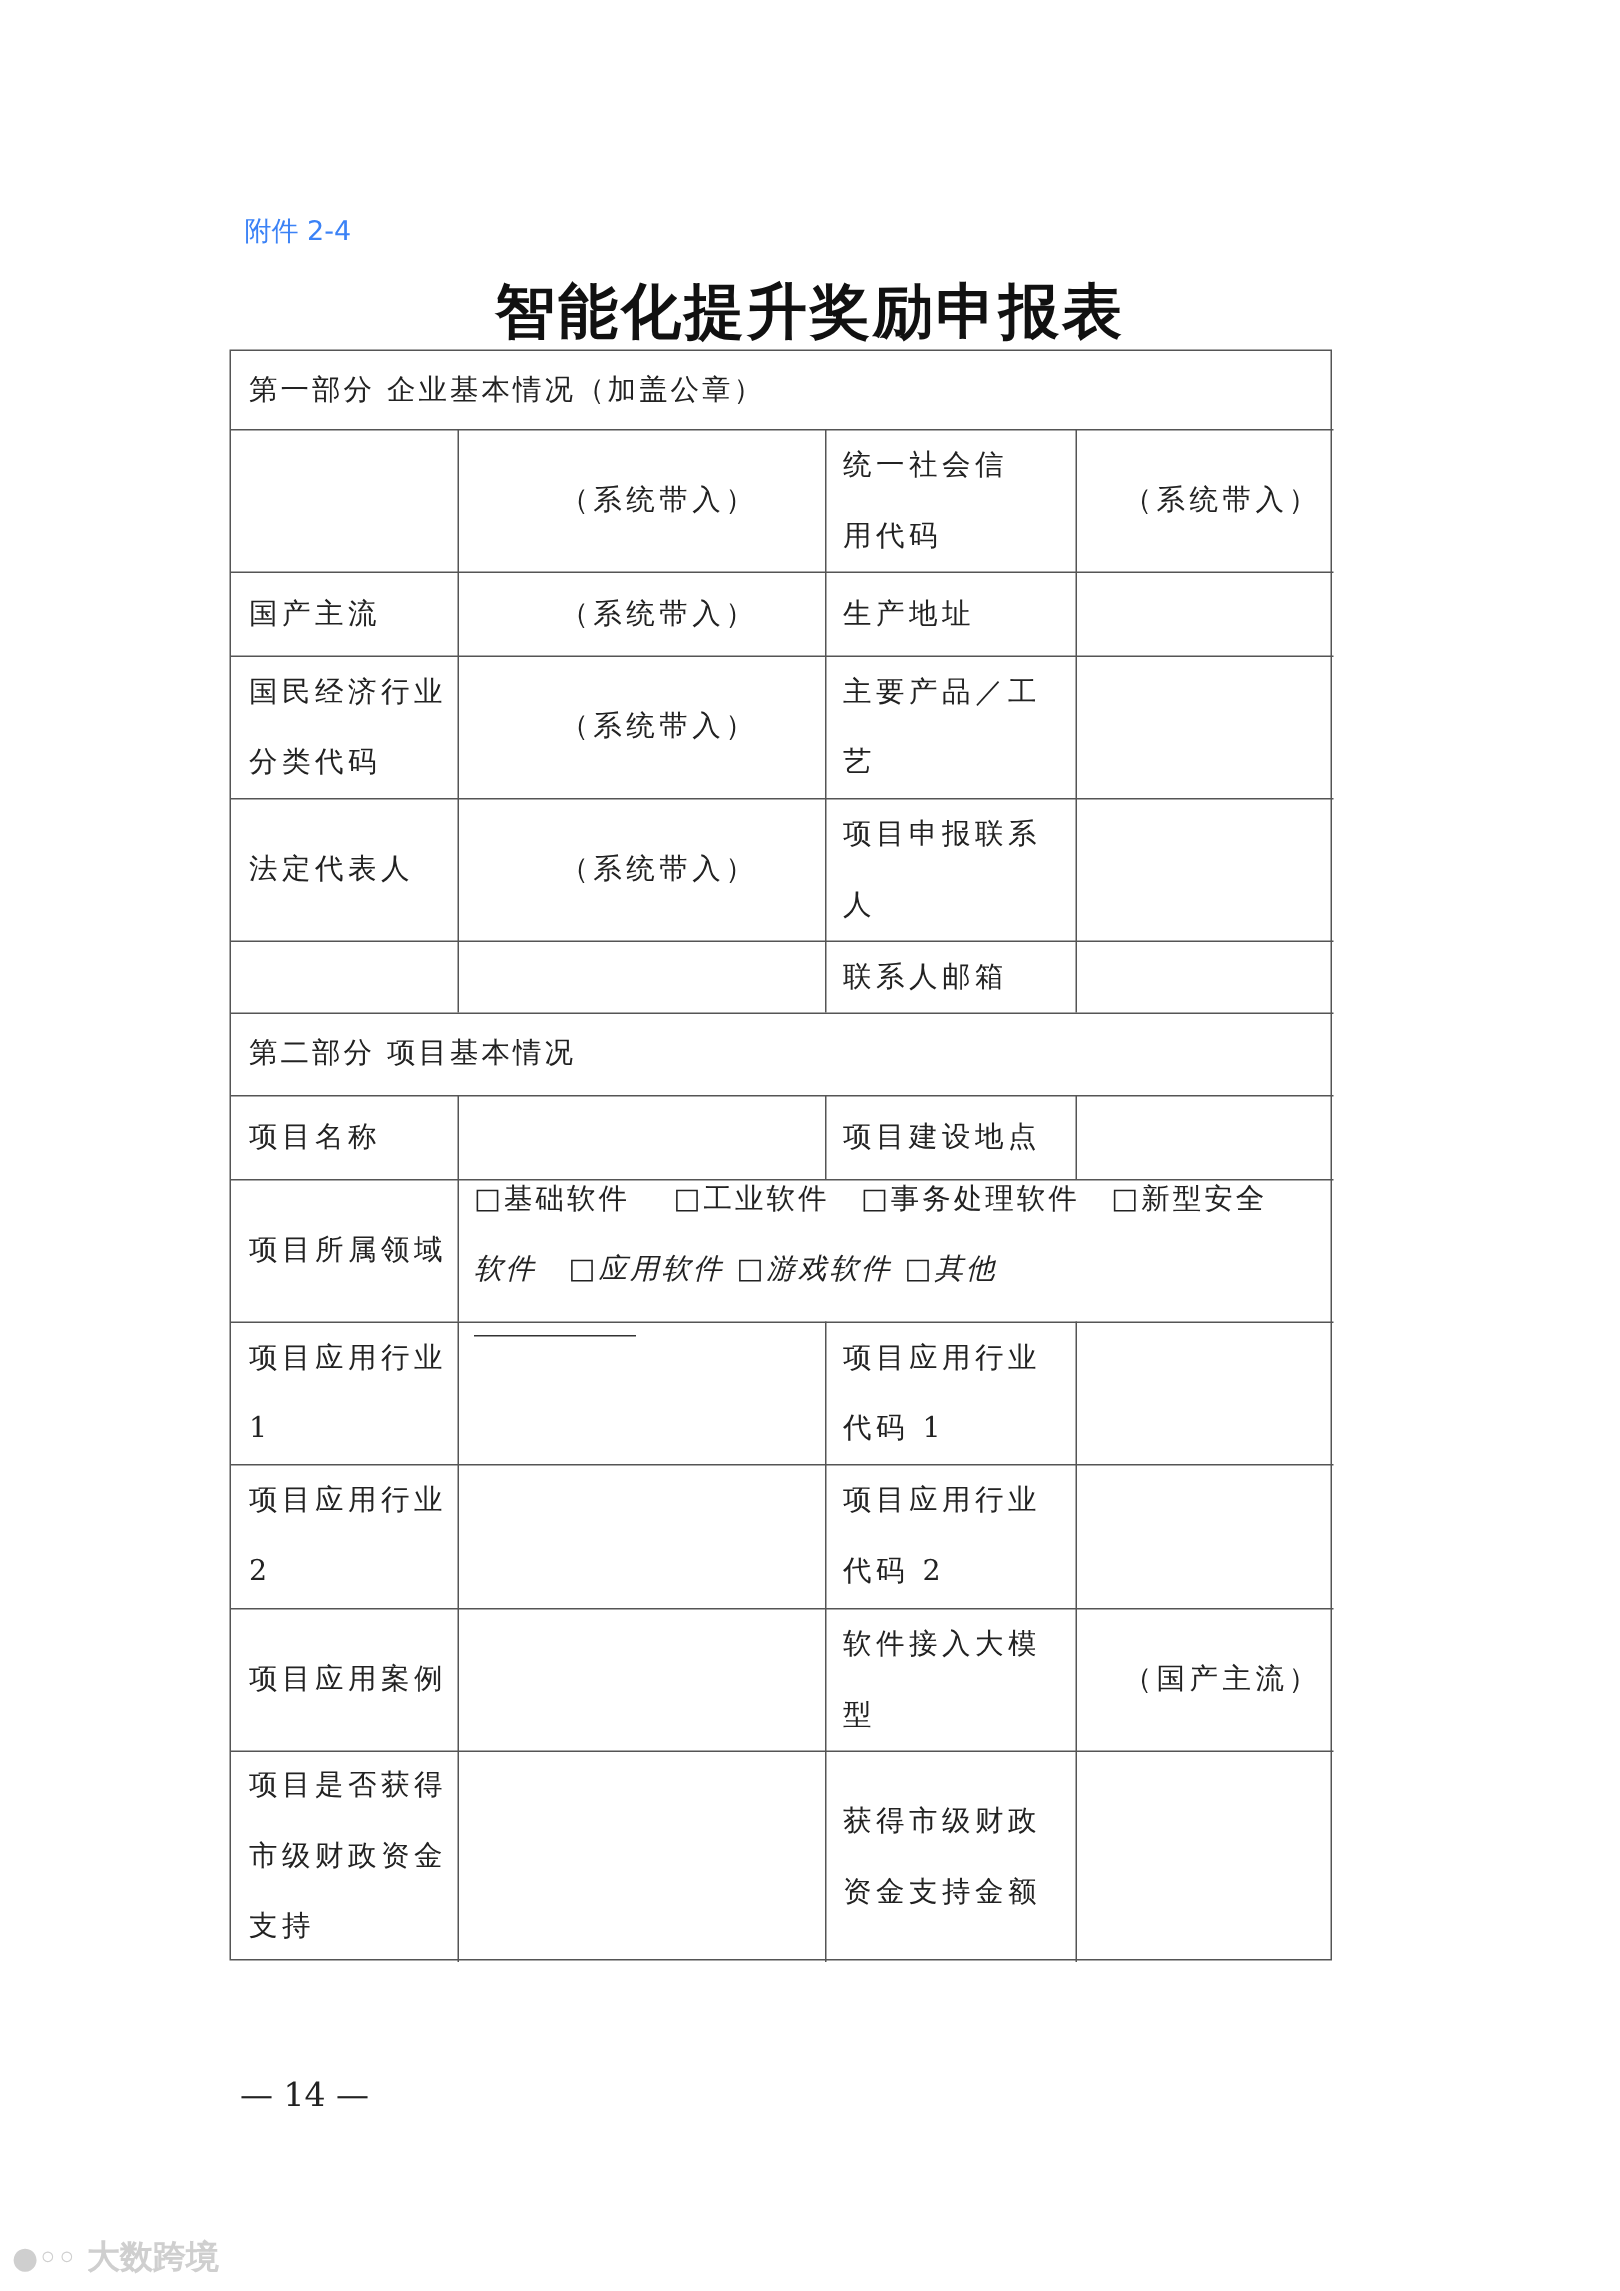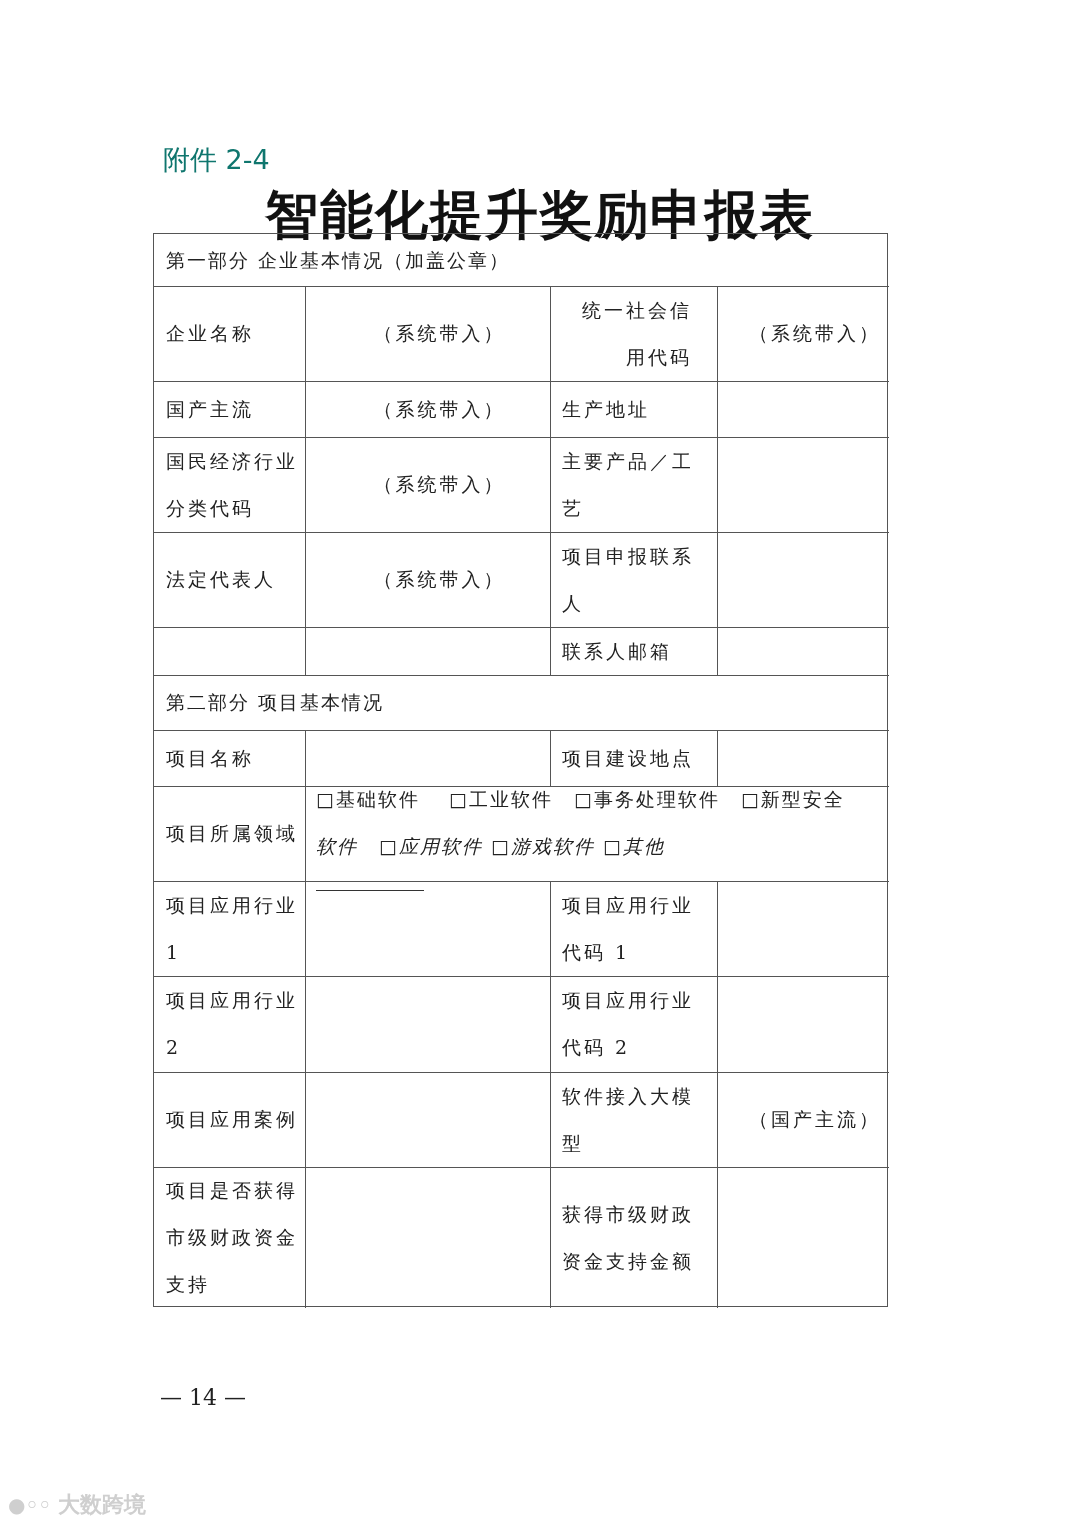--- a/index.html
+++ b/index.html
@@ -1,20 +1,20 @@
 <!DOCTYPE html>
 <html><head>
 <meta charset="utf-8">
 <style>
   html, body { margin: 0; padding: 0; background: #ffffff; }
   body { width: 1080px; height: 1527px; position: relative; overflow: hidden;
          font-family: "DejaVu Serif", "Liberation Serif", serif; color: #222; }
   .abs { position: absolute; }
-  .attach { left: 163px; top: 142px; font-size: 27px; font-family: "DejaVu Sans", "Liberation Sans", sans-serif; color: #0f766e; }
-  .title { left: 0; width: 1080px; top: 180px; text-align: center; font-size: 53px; font-weight: bold;
+  .attach { left: 163px; top: 142px; font-size: 18px; font-family: "DejaVu Sans", "Liberation Sans", sans-serif; color: #3b82f6; }
+  .title { left: 0; width: 1080px; top: 180px; text-align: center; font-size: 40px; font-weight: bold;
            font-family: Liberation Serif, serif; color: #111; letter-spacing: 2px; }
   .table { left: 153px; top: 233px; width: 735px; height: 1074px; border: 1.5px solid #555; box-sizing: border-box; }
   .hline { position: absolute; height: 0; border-top: 1.2px solid #555; }
   .vline { position: absolute; width: 0; border-left: 1.2px solid #555; }
   .cell { position: absolute; font-size: 19px; line-height: 47px; letter-spacing: 3px; color: #222;
           display: flex; align-items: center; box-sizing: border-box; }
   .cell span { display: block; }
   .center { justify-content: center; text-align: right; padding-left: 24px; }
   .section { font-size: 19px; letter-spacing: 2px; }
   .page-num { left: 160px; top: 1385px; font-size: 22px; color: #222; }
@@ -52,24 +52,23 @@
   <div class="vline" style="left:563px;top:496px;height:56px;"></div>
 
   <div class="vline" style="left:151px;top:552px;height:95px;"></div>
 
   <div class="vline" style="left:151px;top:647px;height:427px;"></div>
   <div class="vline" style="left:396px;top:647px;height:427px;"></div>
   <div class="vline" style="left:563px;top:647px;height:427px;"></div>
 
   <div class="cell section" style="left:12px;top:0;width:720px;height:52px;">第一部分  企业基本情况（加盖公章）</div>
 
-  <div class="cell" style="left:12px;top:52px;width:139px;height:95px;">企业名称</div>
   <div class="cell center" style="left:151px;top:52px;width:245px;height:95px;">（系统带入）</div>
   <div class="cell" style="left:408px;top:52px;width:150px;height:95px;">
-      <span style="width:130px;text-align:right;">统一社会信用代码</span>
+      <span style="width:130px;">统一社会信用代码</span>
     </div>
   <div class="cell center" style="left:563px;top:52px;width:172px;height:95px;">（系统带入）</div>
 
   <div class="cell" style="left:12px;top:147px;width:139px;height:56px;">国产主流</div>
   <div class="cell center" style="left:151px;top:147px;width:245px;height:56px;">（系统带入）</div>
   <div class="cell" style="left:408px;top:147px;width:150px;height:56px;">生产地址</div>
   <div class="cell" style="left:563px;top:147px;width:172px;height:56px;"></div>
 
   <div class="cell" style="left:12px;top:203px;width:139px;height:95px;">
       <span style="width:132px;">国民经济行业分类代码</span>

